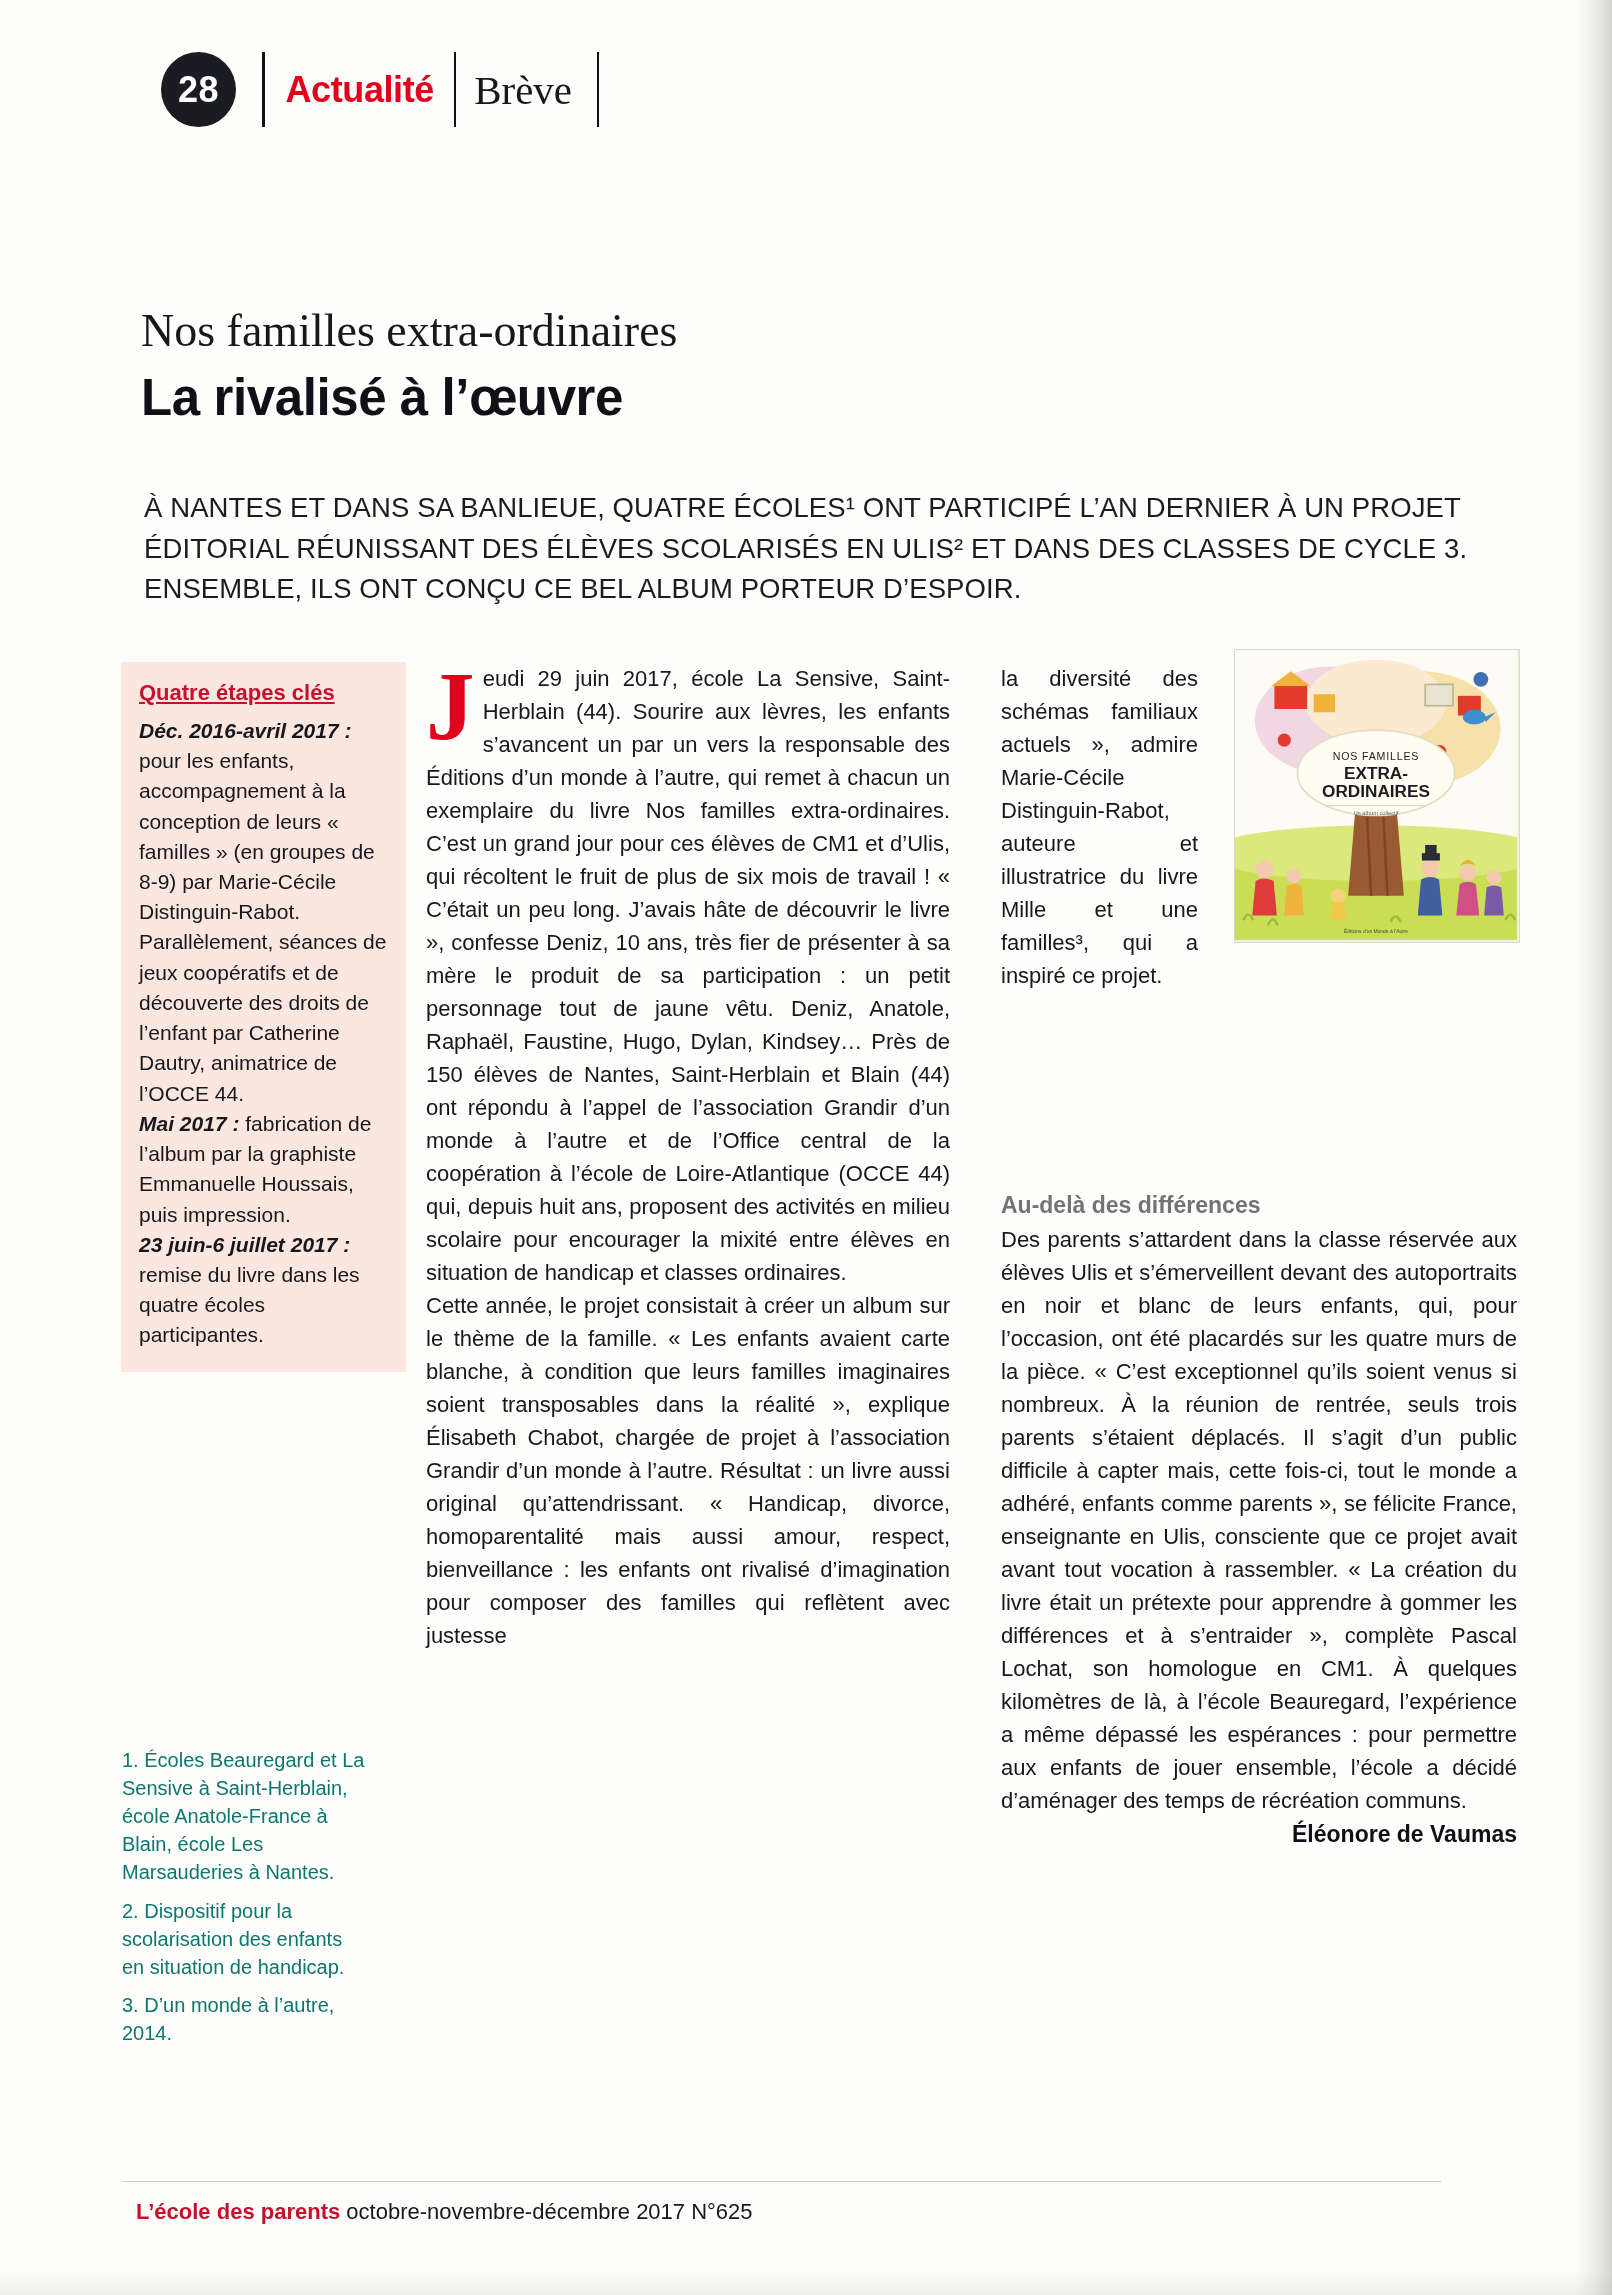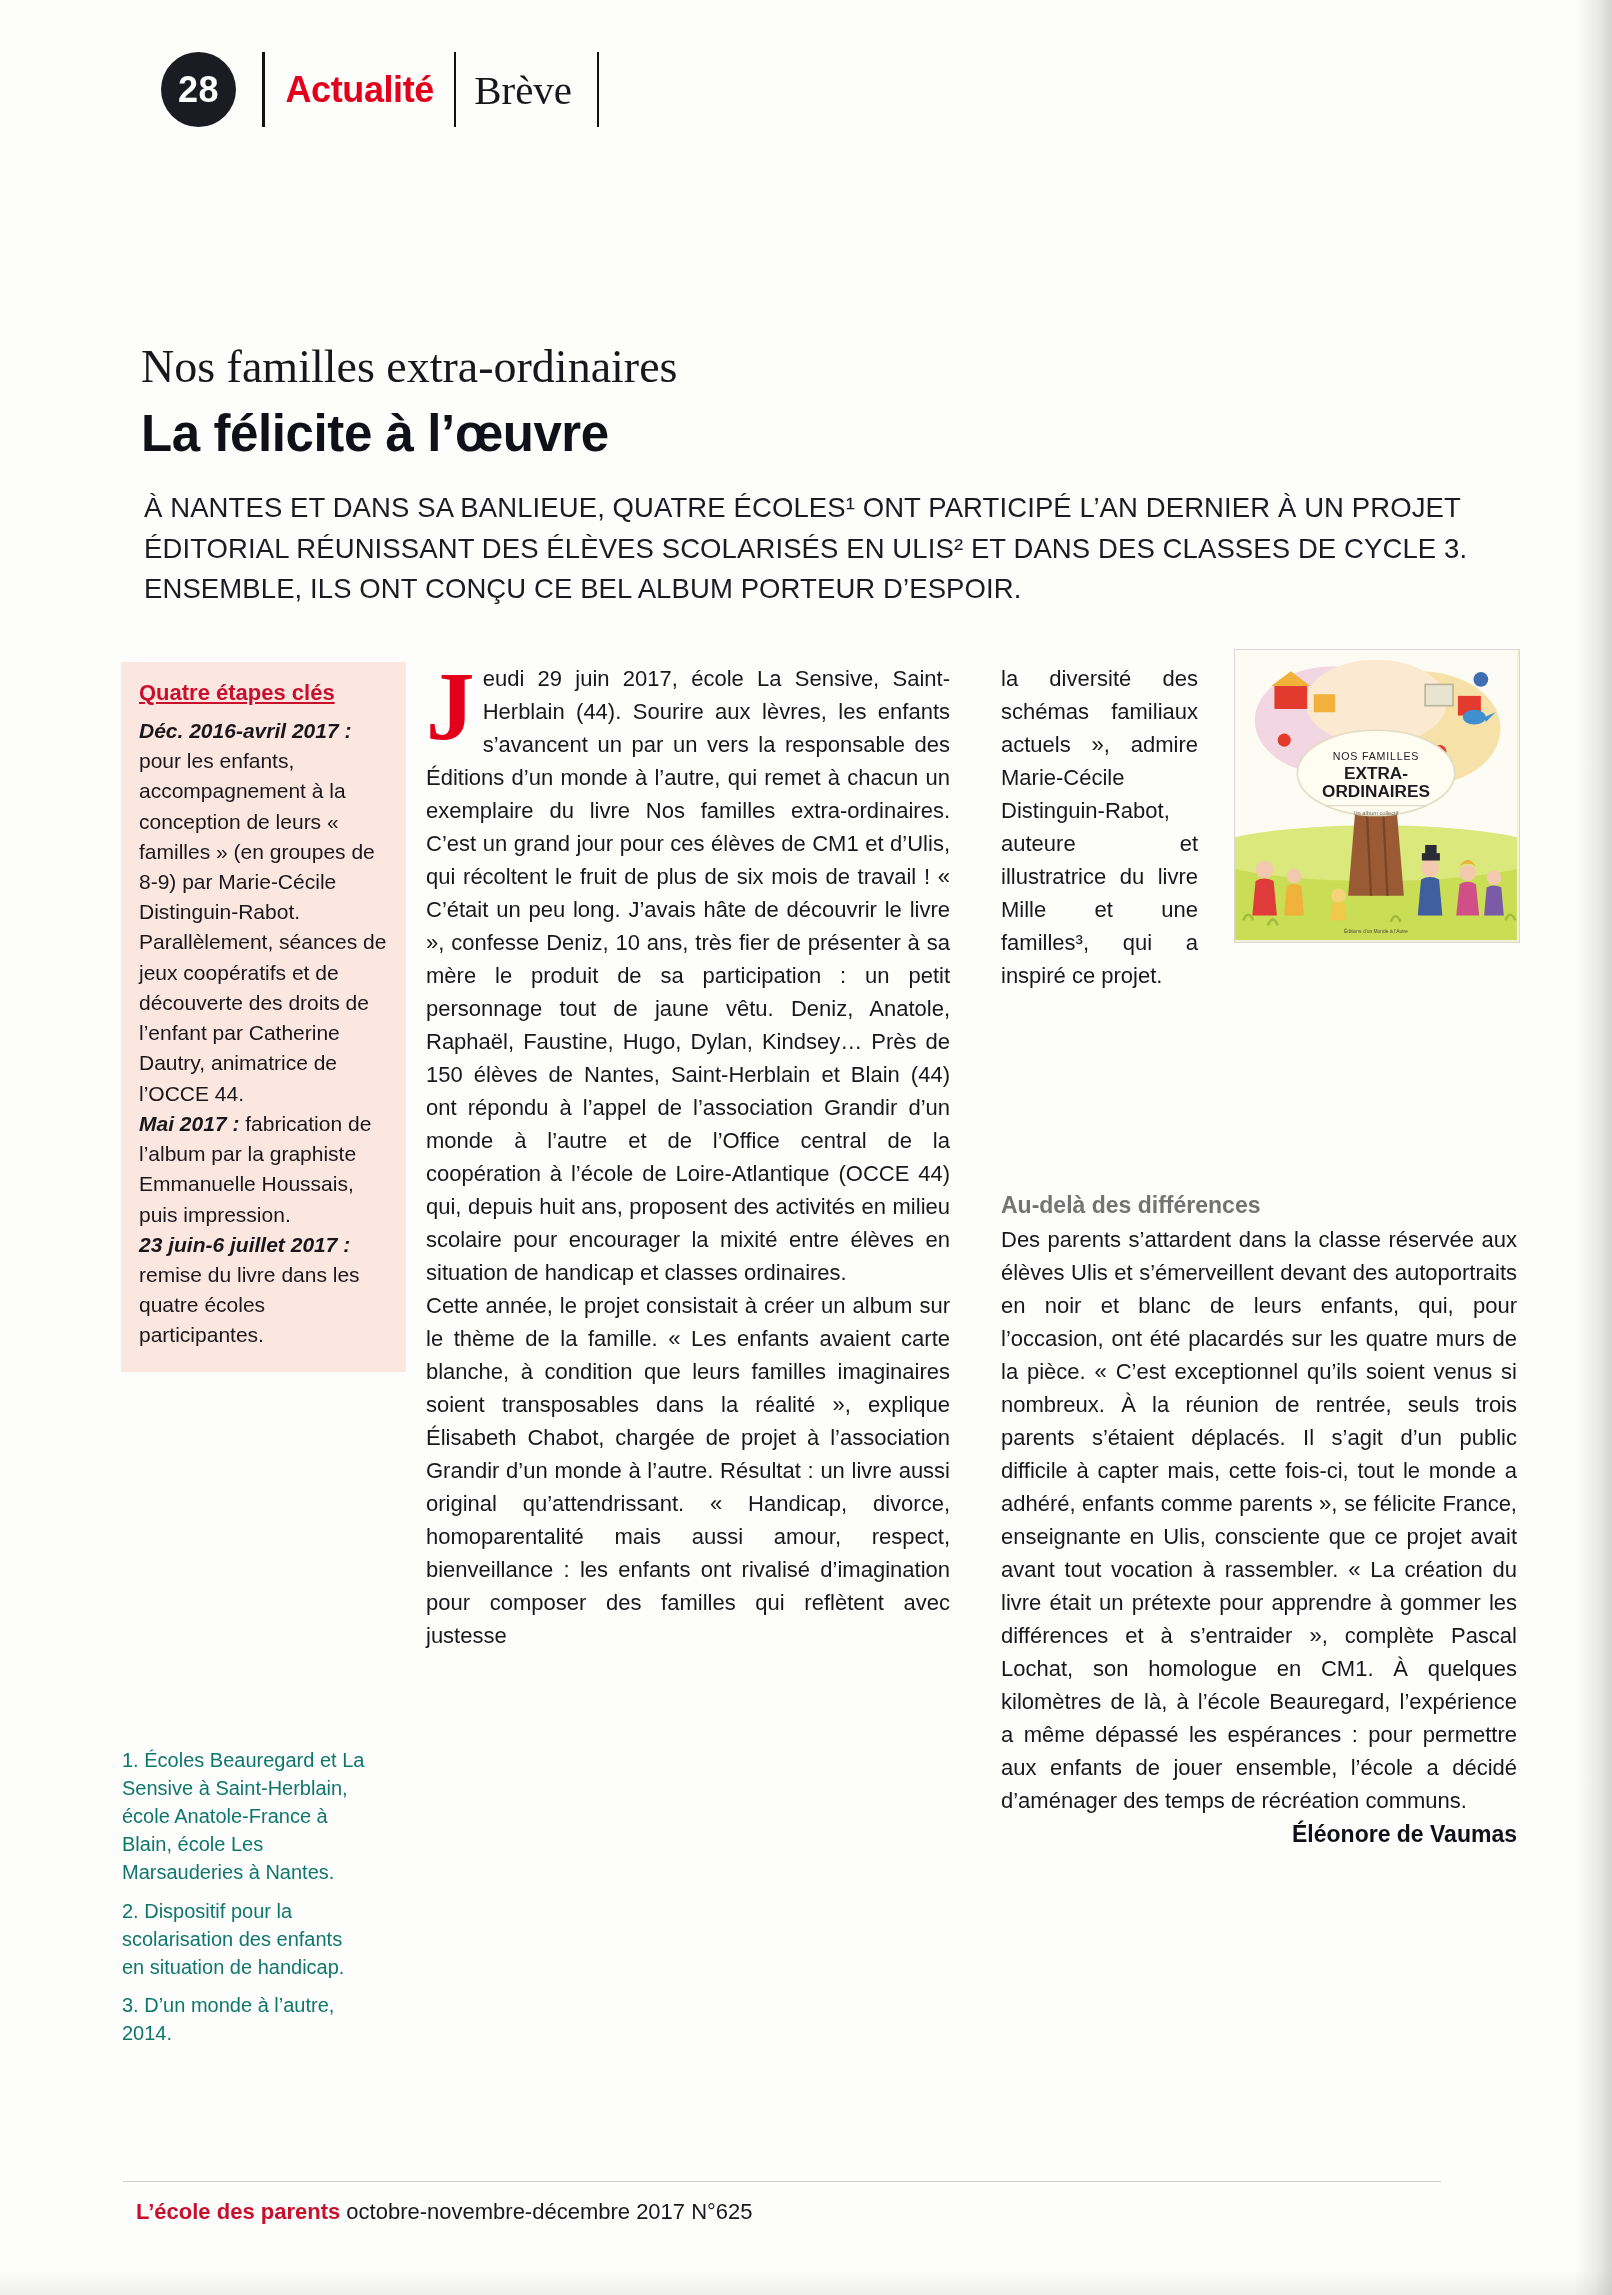--- a/index.html
+++ b/index.html
@@ -92,21 +92,20 @@
     left: 141px;
     top: 307px;
     width: 1344px;
   }
   .surtitle {
     font-family: "Liberation Serif", serif;
     font-size: 46px;
     color: #17171c;
     letter-spacing: 0px;
     line-height: 1.05;
-    margin-top: 36px;
   }
   .maintitle {
     font-size: 51px;
     font-weight: bold;
     color: #101018;
     letter-spacing: -0.4px;
     margin-top: 13px;
   }
 
   .chapo {
@@ -251,21 +250,21 @@
     <div class="page-badge">28</div>
     <div class="hdr-rule"></div>
     <div class="hdr-rubrique">Actualité</div>
     <div class="hdr-rule2"></div>
     <div class="hdr-sub">Brève</div>
     <div class="hdr-rule3"></div>
   </div>
 
   <div class="titles">
     <div class="surtitle">Nos familles extra-ordinaires</div>
-    <div class="maintitle">La félicite à l’œuvre</div>
+    <div class="maintitle">La rivalisé à l’œuvre</div>
   </div>
 
   <div class="chapo">À NANTES ET DANS SA BANLIEUE, QUATRE ÉCOLES¹ ONT PARTICIPÉ L’AN DERNIER À UN PROJET ÉDITORIAL RÉUNISSANT DES ÉLÈVES SCOLARISÉS EN ULIS² ET DANS DES CLASSES DE CYCLE 3. ENSEMBLE, ILS ONT CONÇU CE BEL ALBUM PORTEUR D’ESPOIR.</div>
 
   <div class="sidebox">
     <h3>Quatre étapes clés</h3>
     <p><em>Déc. 2016-avril 2017 :</em><span> pour les enfants, accompagnement à la conception de leurs « familles » (en groupes de 8-9) par Marie-Cécile Distinguin-Rabot. Parallèlement, séances de jeux coopératifs et de découverte des droits de l’enfant par Catherine Dautry, animatrice de l’OCCE 44.</span></p>
     <p><em>Mai 2017 :</em><span> fabrication de l’album par la graphiste Emmanuelle Houssais, puis impression.</span></p>
     <p><em>23 juin-6 juillet 2017 :</em><span> remise du livre dans les quatre écoles participantes.</span></p>
   </div>

